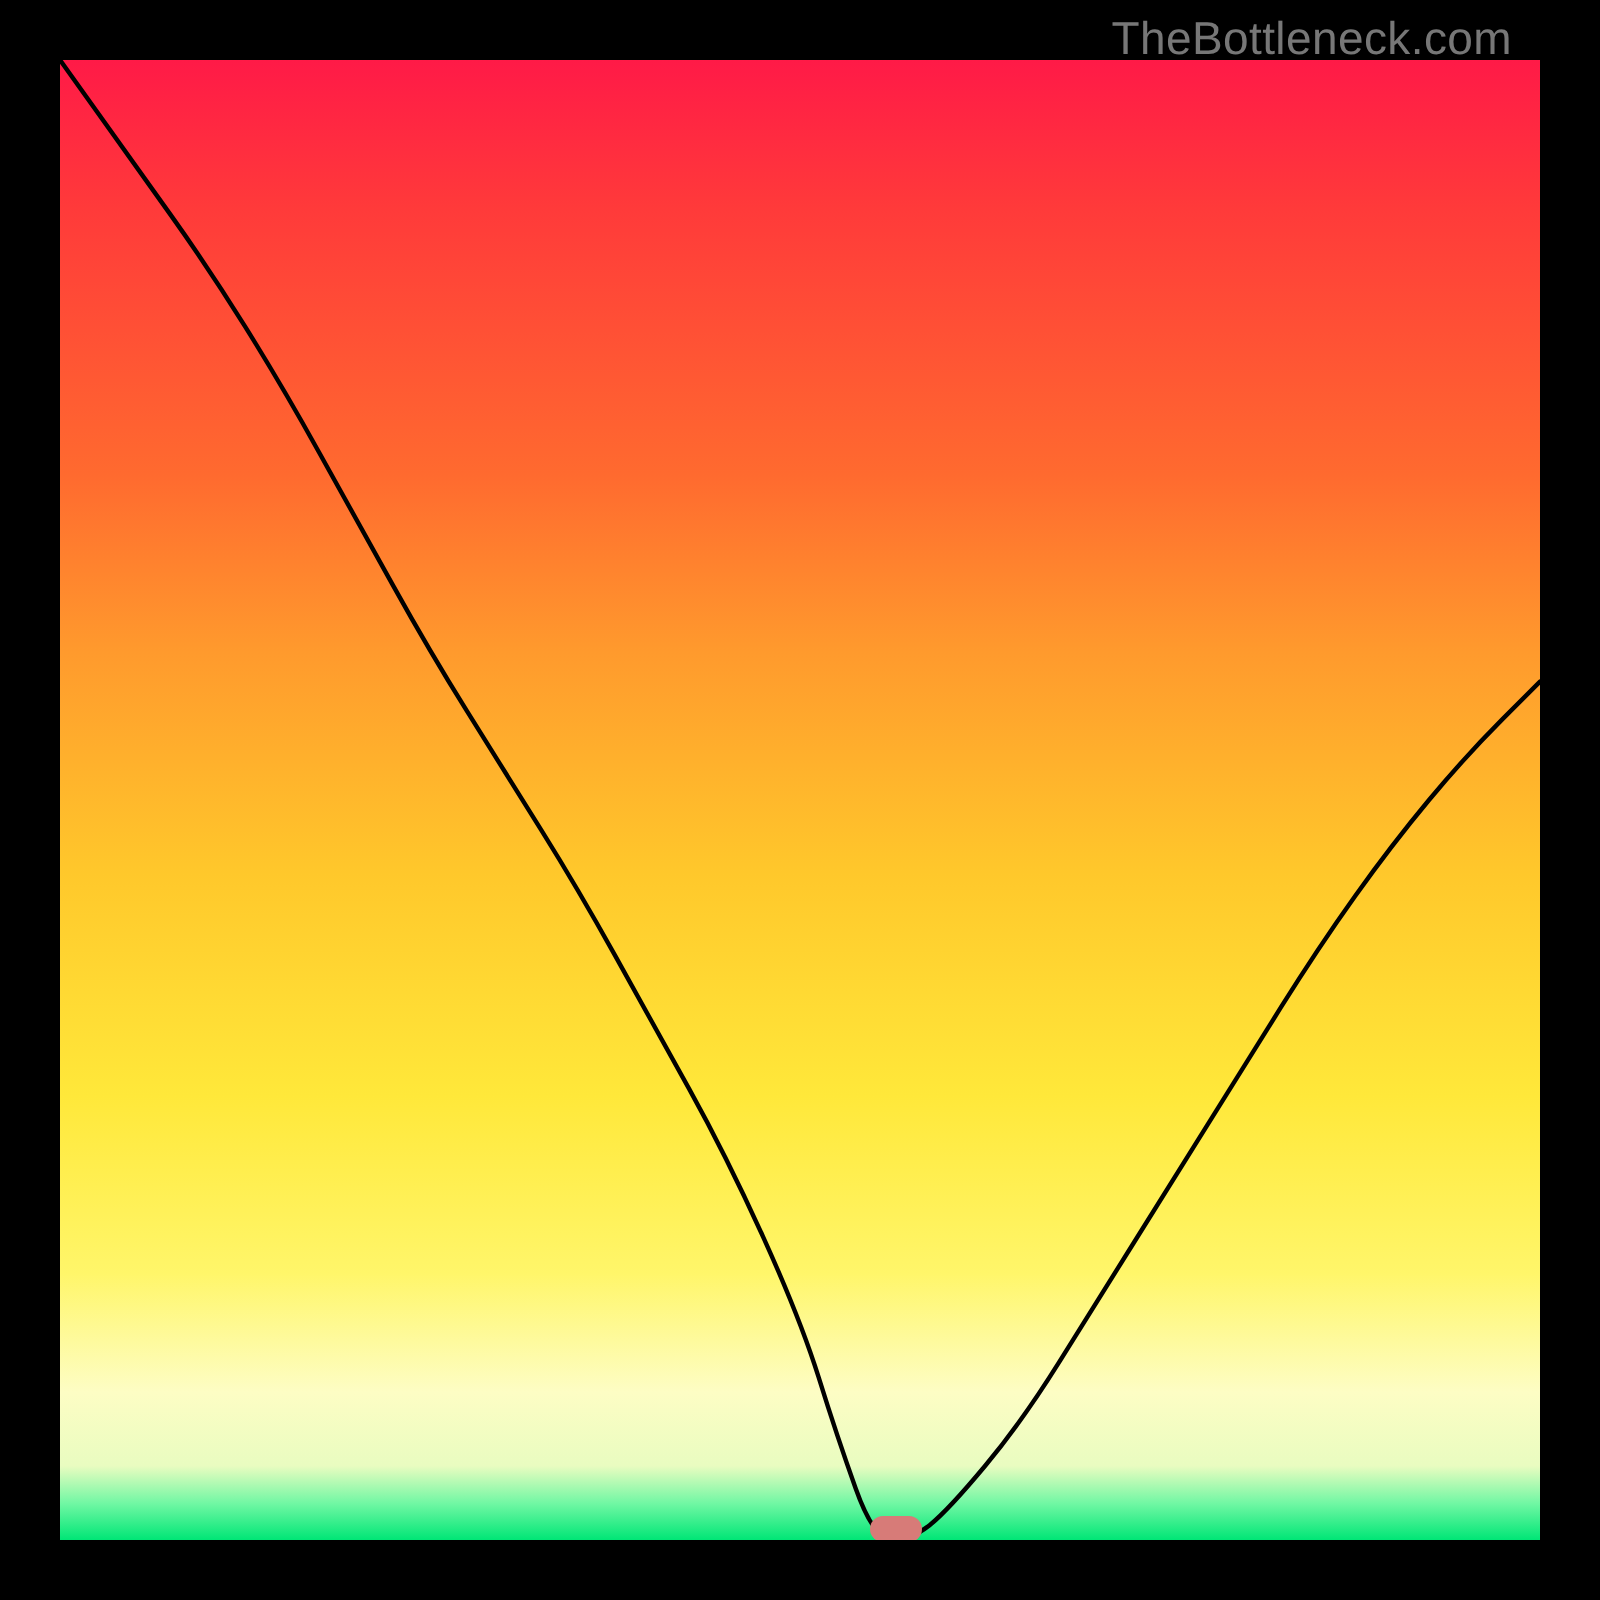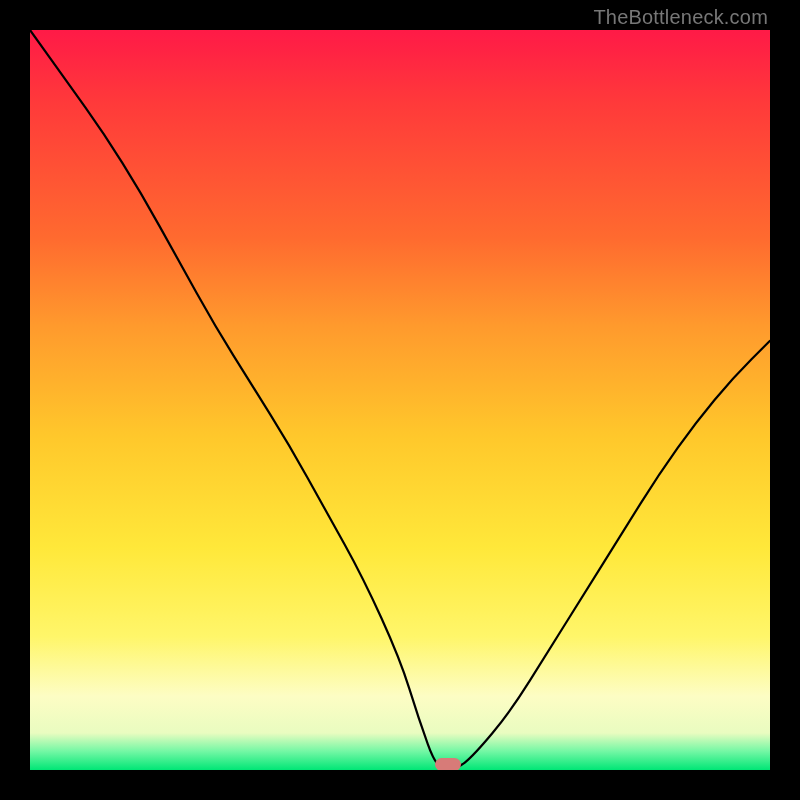--- a/index.html
+++ b/index.html
@@ -49,23 +49,23 @@
   .marker {
     position: absolute;
     width: 26px;
     height: 13px;
     border-radius: 7px;
     background: #d77b78;
   }
   .watermark {
     position: absolute;
     top: 6px;
-    right: 32px;
+    right: 44px;
     color: #777;
-    font-size: 20px;
+    font-size: 23px;
     letter-spacing: 0.2px;
     user-select: none;
   }
   svg.curve {
     position: absolute;
     inset: 0;
   }
 </style>
 </head>
 <body>

